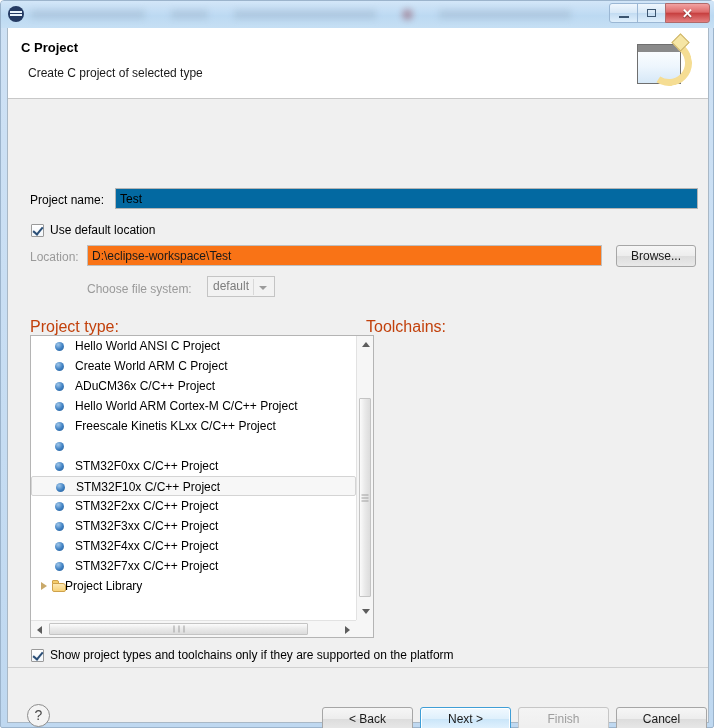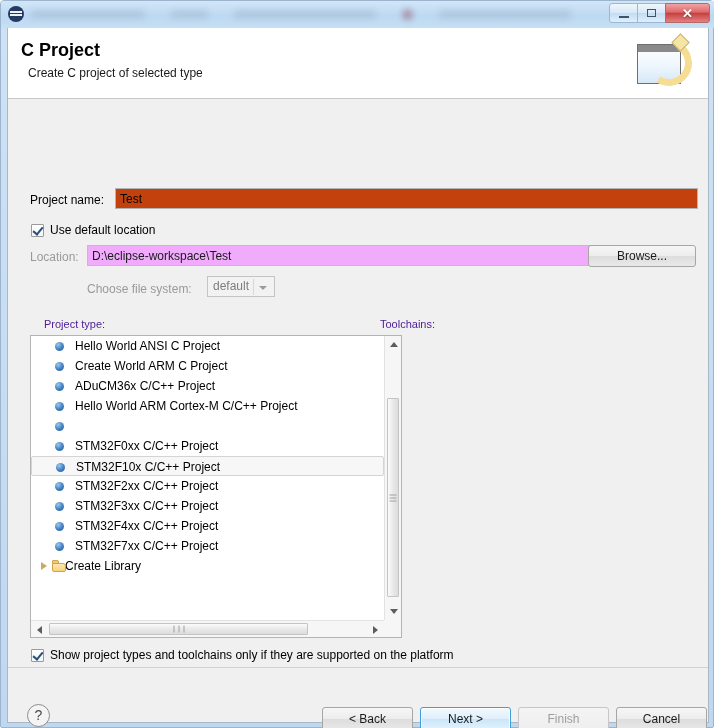--- a/index.html
+++ b/index.html
@@ -113,21 +113,21 @@
   .wizard-header {
     position: relative;
     height: 71px;
     background: #ffffff;
     border-bottom: 1px solid #c8c8c8;
     box-sizing: border-box;
   }
   .wiz-title {
     position: absolute;
     left: 13px; top: 12px;
-    font-size: 18px;
+    font-size: 13px;
     font-weight: bold;
     color: #000000;
   }
   .wiz-sub {
     position: absolute;
     left: 20px; top: 38px;
     font-size: 12px;
     color: #1a1a1a;
   }
   .wiz-banner {
@@ -182,31 +182,31 @@
     position: absolute;
     font-size: 12px;
     color: #000000;
   }
   .row-label.disabled { color: #9a9a9a; }
 
   .textfield {
     position: absolute;
     box-sizing: border-box;
     border: 1px solid #b4b4b4;
-    background: #c2410c;
+    background: #0369a1;
     font-family: "Liberation Sans", sans-serif;
     font-size: 12px;
     color: #000000;
     padding: 0 4px;
     line-height: 19px;
     height: 21px;
     outline: none;
   }
   .textfield.readonly {
-    background: #f0abfc;
+    background: #f97316;
     border-color: #bfbfbf;
     color: #1a1a1a;
   }
 
   .btn {
     box-sizing: border-box;
     border: 1px solid #a6a6a6;
     border-radius: 3px;
     background: linear-gradient(to bottom, #f6f6f6 0%, #ededed 48%, #dddddd 52%, #e9e9e9 100%);
     font-family: "Liberation Sans", sans-serif;
@@ -219,21 +219,21 @@
     background: linear-gradient(to bottom, #f4f4f4 0%, #eeeeee 100%); }
   .btn.default {
     border: 1px solid #3f9ed6;
     background: linear-gradient(to bottom, #f1f9ff 0%, #dff0fc 48%, #cbe6f9 52%, #e4f3fe 100%);
     box-shadow: inset 0 0 0 1px #ffffff;
   }
 
   .browse-btn {
     position: absolute;
     right: 12px; top: 179px;
-    width: 108px; height: 22px;
+    width: 80px; height: 22px;
     line-height: 20px;
   }
 
   .combo {
     position: absolute;
     left: 199px; top: 210px;
     width: 68px; height: 21px;
     box-sizing: border-box;
     border: 1px solid #c4c4c4;
     background: #f2f2f2;
@@ -272,23 +272,22 @@
     left: 3px; top: 0px;
     width: 4px; height: 8px;
     border: solid #2b4f77;
     border-width: 0 2px 2px 0;
     transform: rotate(40deg);
   }
 
   
   .panel-label {
     position: absolute;
-    font-size: 11px;
-    color: #4c1d95;
-    margin-left: 14px;
+    font-size: 16px;
+    color: #c2410c;
   }
   .listbox {
     position: absolute;
     box-sizing: border-box;
     border: 1px solid #b4b4b4;
     background: #ffffff;
     overflow: hidden;
   }
   .list-inner {
     position: absolute;
@@ -506,37 +505,38 @@
       <div class="btn browse-btn" style="top:146px;">Browse...</div>
 
       <div class="row-label disabled" style="left:79px; top:183px;">Choose file system:</div>
       <div class="combo" style="top:177px;">
         <span>default</span>
         <span class="sep"></span>
         <span class="arrow"></span>
       </div>
 
       <div class="panel-label" style="left:22px; top:219px;">Project type:</div>
-      <div class="listbox" style="left:22px; top:236px; width:372px; height:303px;">
+      <div class="listbox" style="left:22px; top:236px; width:344px; height:303px;">
         <div class="list-inner" id="project-type-items">
             <div class="tree-item"><span class="bullet"></span><span>Hello World ANSI C Project</span></div>
             <div class="tree-item"><span class="bullet"></span><span>Create World ARM C Project</span></div>
             <div class="tree-item"><span class="bullet"></span><span>ADuCM36x C/C++ Project</span></div>
             <div class="tree-item"><span class="bullet"></span><span>Hello World ARM Cortex-M C/C++ Project</span></div>
+            <div class="tree-item"><span class="bullet"></span><span>Freescale Kinetis KLxx C/C++ Project</span></div>
             <div class="tree-item"><span class="bullet"></span></div>
             <div class="tree-item"><span class="bullet"></span><span>STM32F0xx C/C++ Project</span></div>
             <div class="tree-item selected"><span class="bullet"></span><span>STM32F10x C/C++ Project</span></div>
             <div class="tree-item"><span class="bullet"></span><span>STM32F2xx C/C++ Project</span></div>
             <div class="tree-item"><span class="bullet"></span><span>STM32F3xx C/C++ Project</span></div>
             <div class="tree-item"><span class="bullet"></span><span>STM32F4xx C/C++ Project</span></div>
             <div class="tree-item"><span class="bullet"></span><span>STM32F7xx C/C++ Project</span></div>
             <div class="tree-item folder"><span class="twisty"></span><span class="folder-ico">
                 <span class="fbody"></span>
                 <span class="ftab"></span>
-              </span><span>Create Library</span></div>
+              </span><span>Project Library</span></div>
           </div>
 
         <div class="vsb">
           <div class="sb-arrow" style="top:0;">
             <div class="tri up"></div>
           </div>
           <div class="sb-thumb" style="left:2px; right:2px; top:62px; height:199px;">
             <div class="grip v">
                 <span></span>
                 <span></span>

